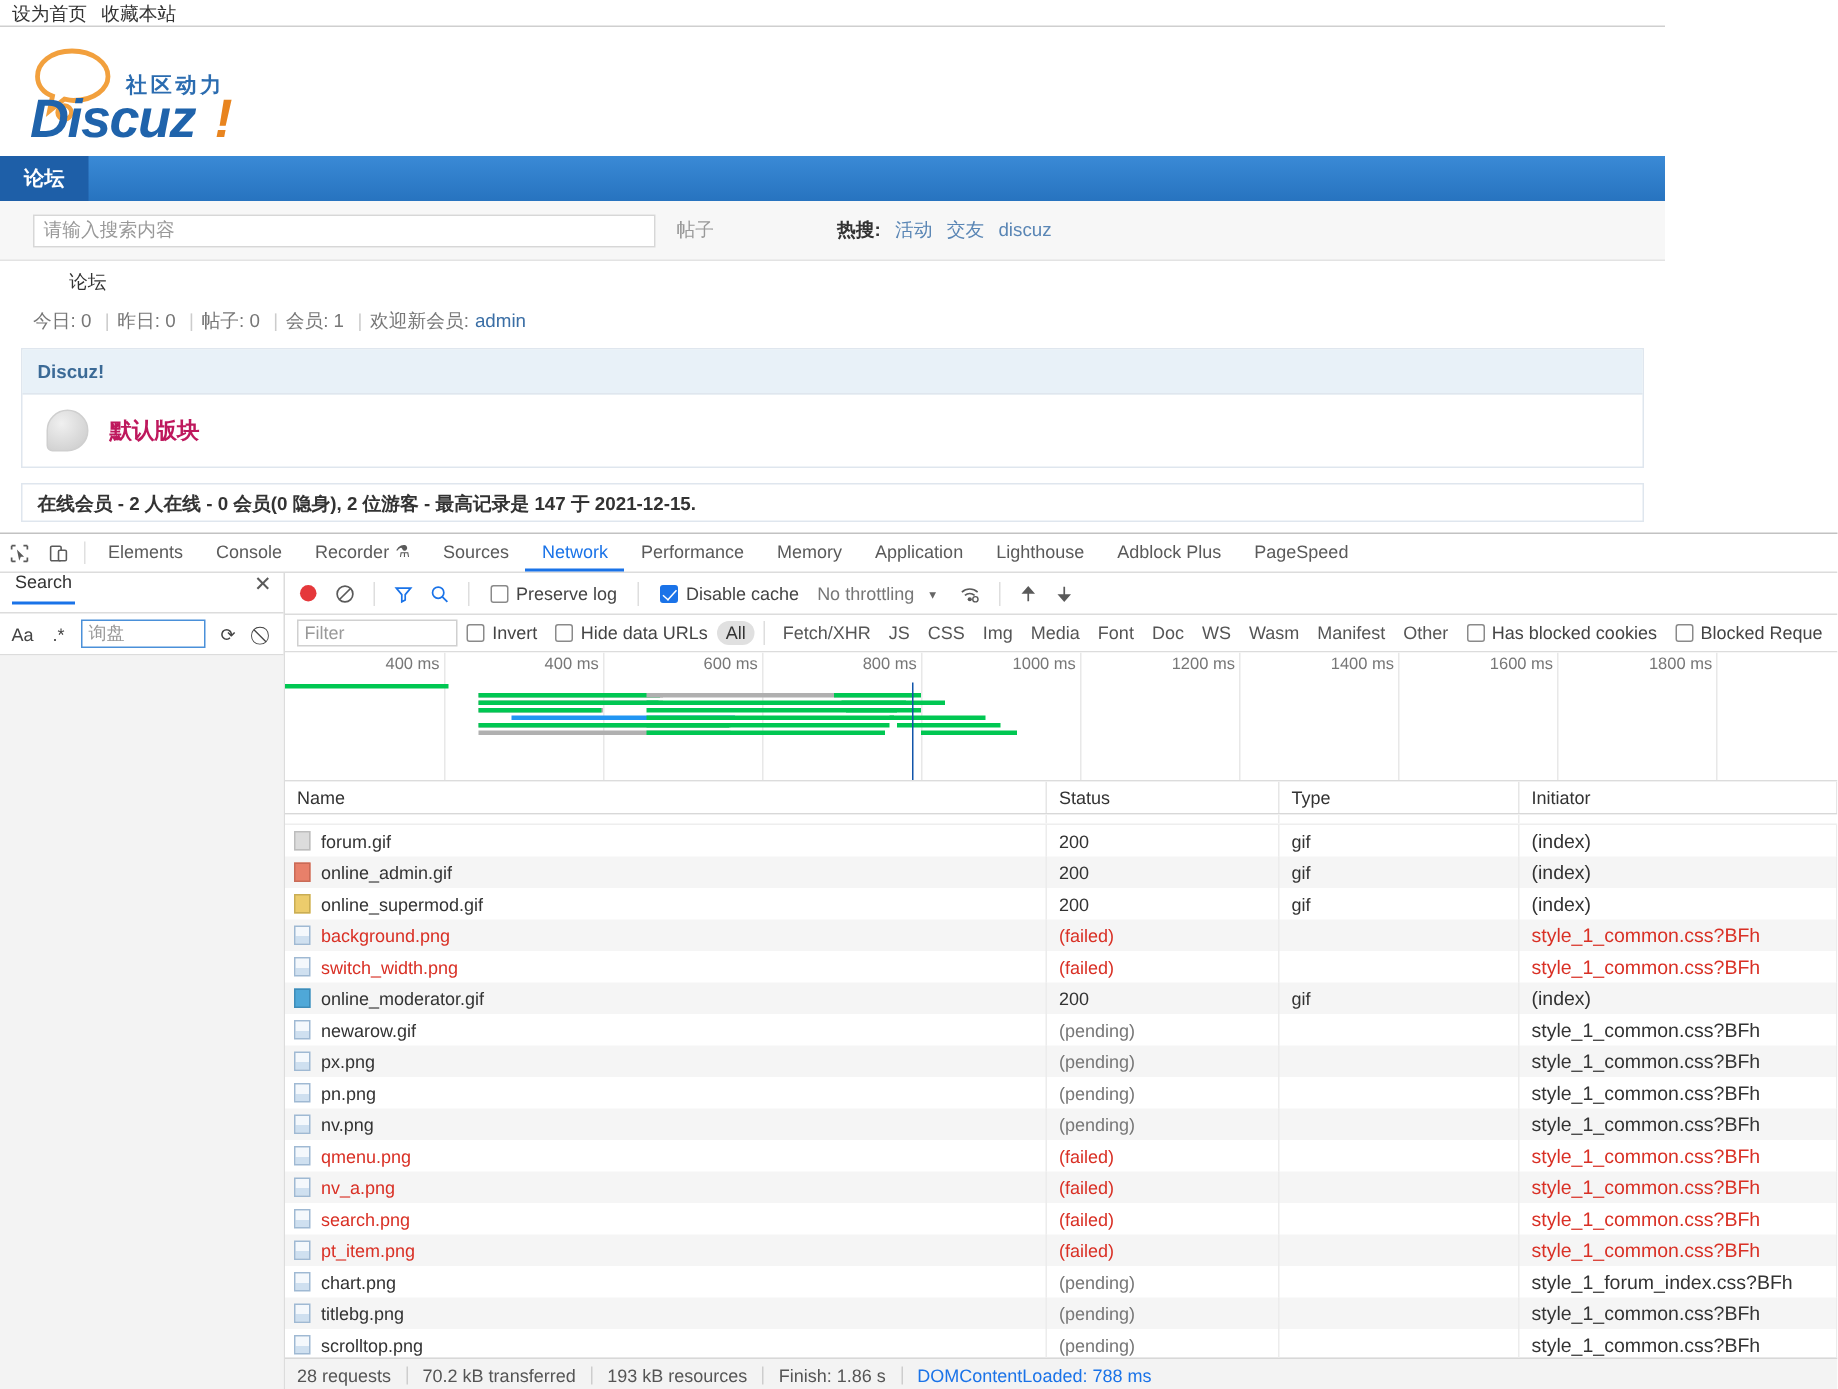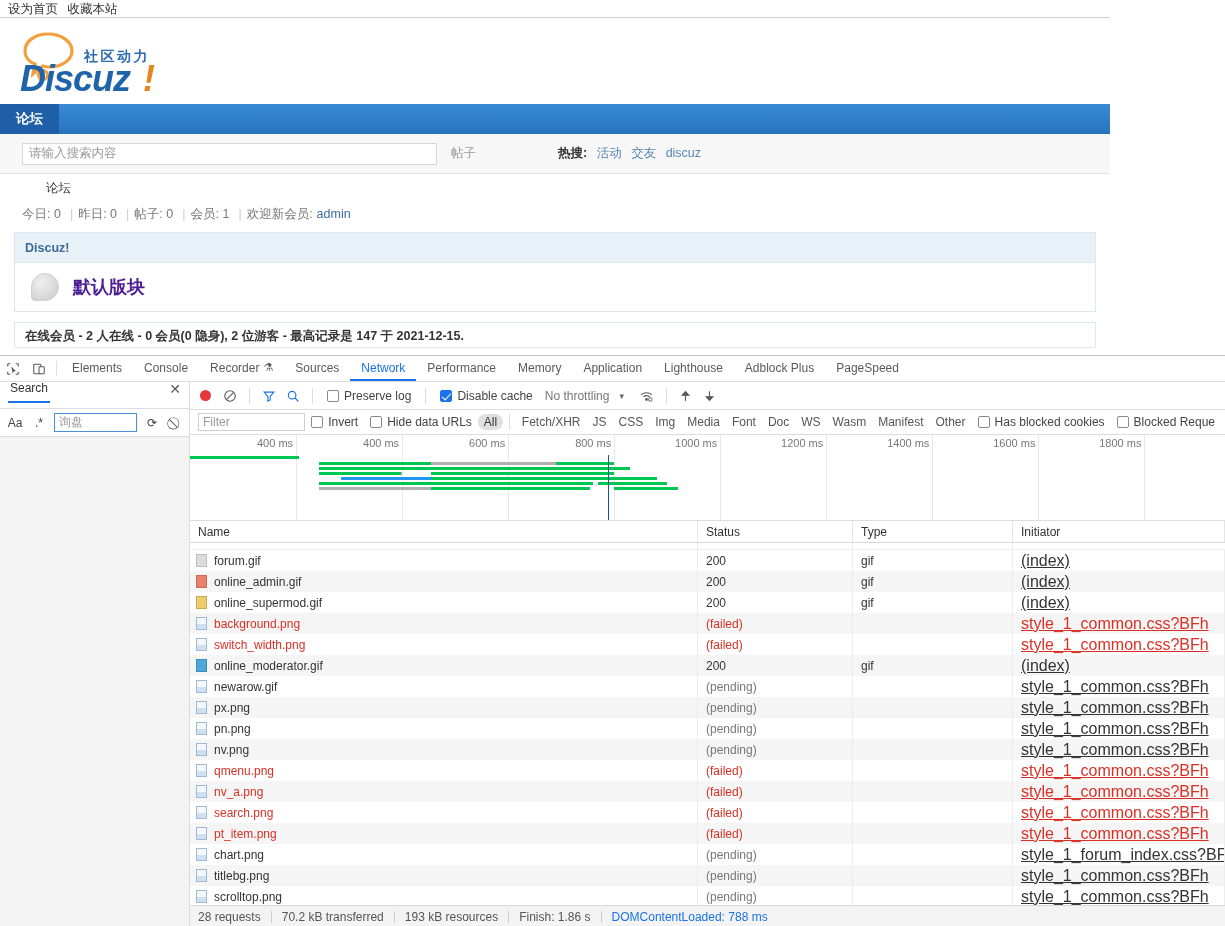--- a/index.html
+++ b/index.html
@@ -127,21 +127,21 @@
     padding-left: 16px;
   }
   .forum-icon {
     width: 28px; height: 28px;
     border-radius: 50% 50% 50% 4px;
     background: radial-gradient(circle at 35% 32%, #f0f0f0, #c9c9c9);
     border: 1px solid #cfcfcf;
     margin-right: 14px;
   }
   .forum-name {
-    font-size: 18px; font-weight: bold; color: #4c1d95;
+    font-size: 15px; font-weight: bold; color: #be185d;
   }
   .online-block {
     margin: 10px 14px 0 14px;
     border: 1px solid #dfe6ee;
     background: #fff;
     height: 26px;
     font-size: 12.5px;
     font-weight: bold;
     color: #333;
     padding: 5px 0 0 10px;
@@ -405,21 +405,21 @@
     background: linear-gradient(#f4f8fc 55%, #cfe0f0 55%);
     border-color: #9fb9d3;
   }
   .fileicon.img-grey { background: #dcdcdc; border-color: #bdbdbd; }
   .fileicon.img-orange { background: #e8806a; border-color: #c96b57; }
   .fileicon.img-yellow { background: #eccc6c; border-color: #c9ad55; }
   .fileicon.img-blue { background: #4fa8d8; border-color: #3e8cb8; }
   .failed { color: #d93025; }
   .pending-txt { color: #777; }
   .init-link {
-    color: #333; text-decoration: underline; font-size: 16px;
+    color: #333; font-size: 13px;
   }
   .init-link.failed { color: #d93025; }
 
   .net-status {
     height: 22px;
     border-top: 1px solid #d8d8d8;
     background: #f3f3f3;
     display: flex; align-items: center;
     padding-left: 8px;
     font-size: 12px; color: #555;

